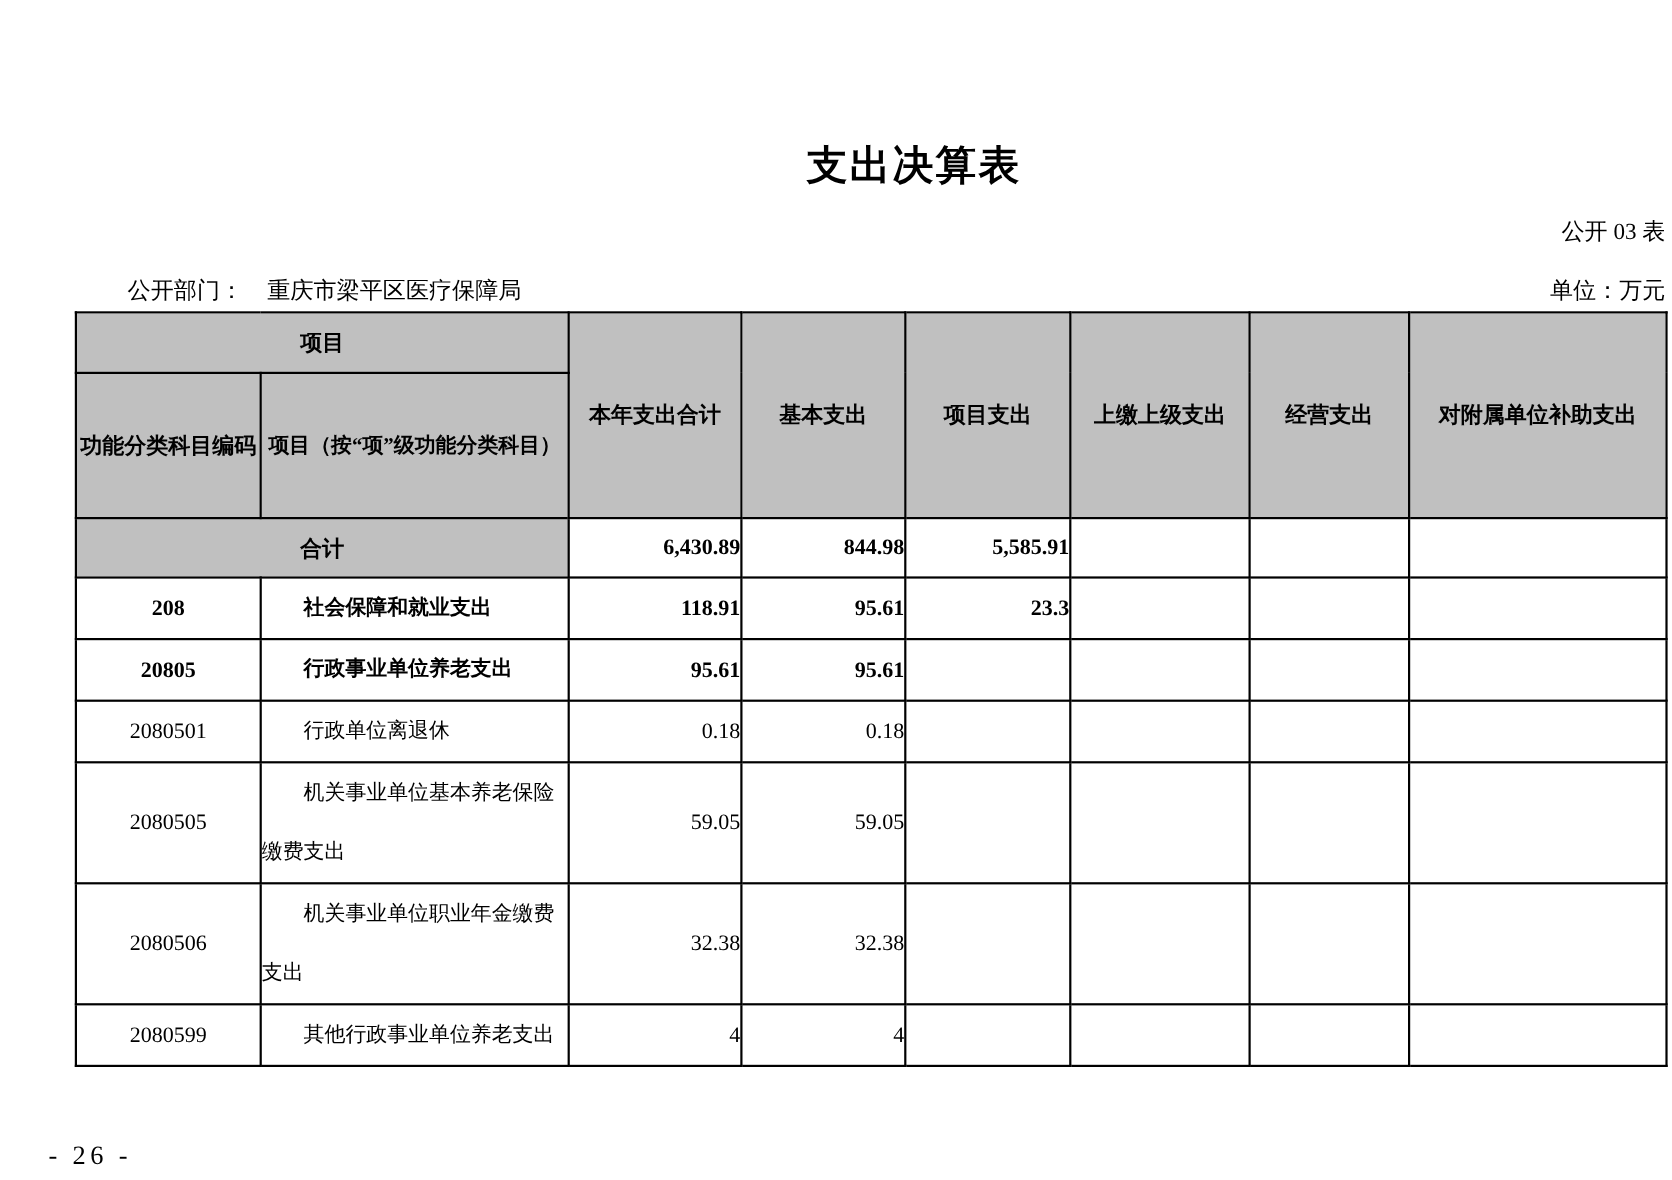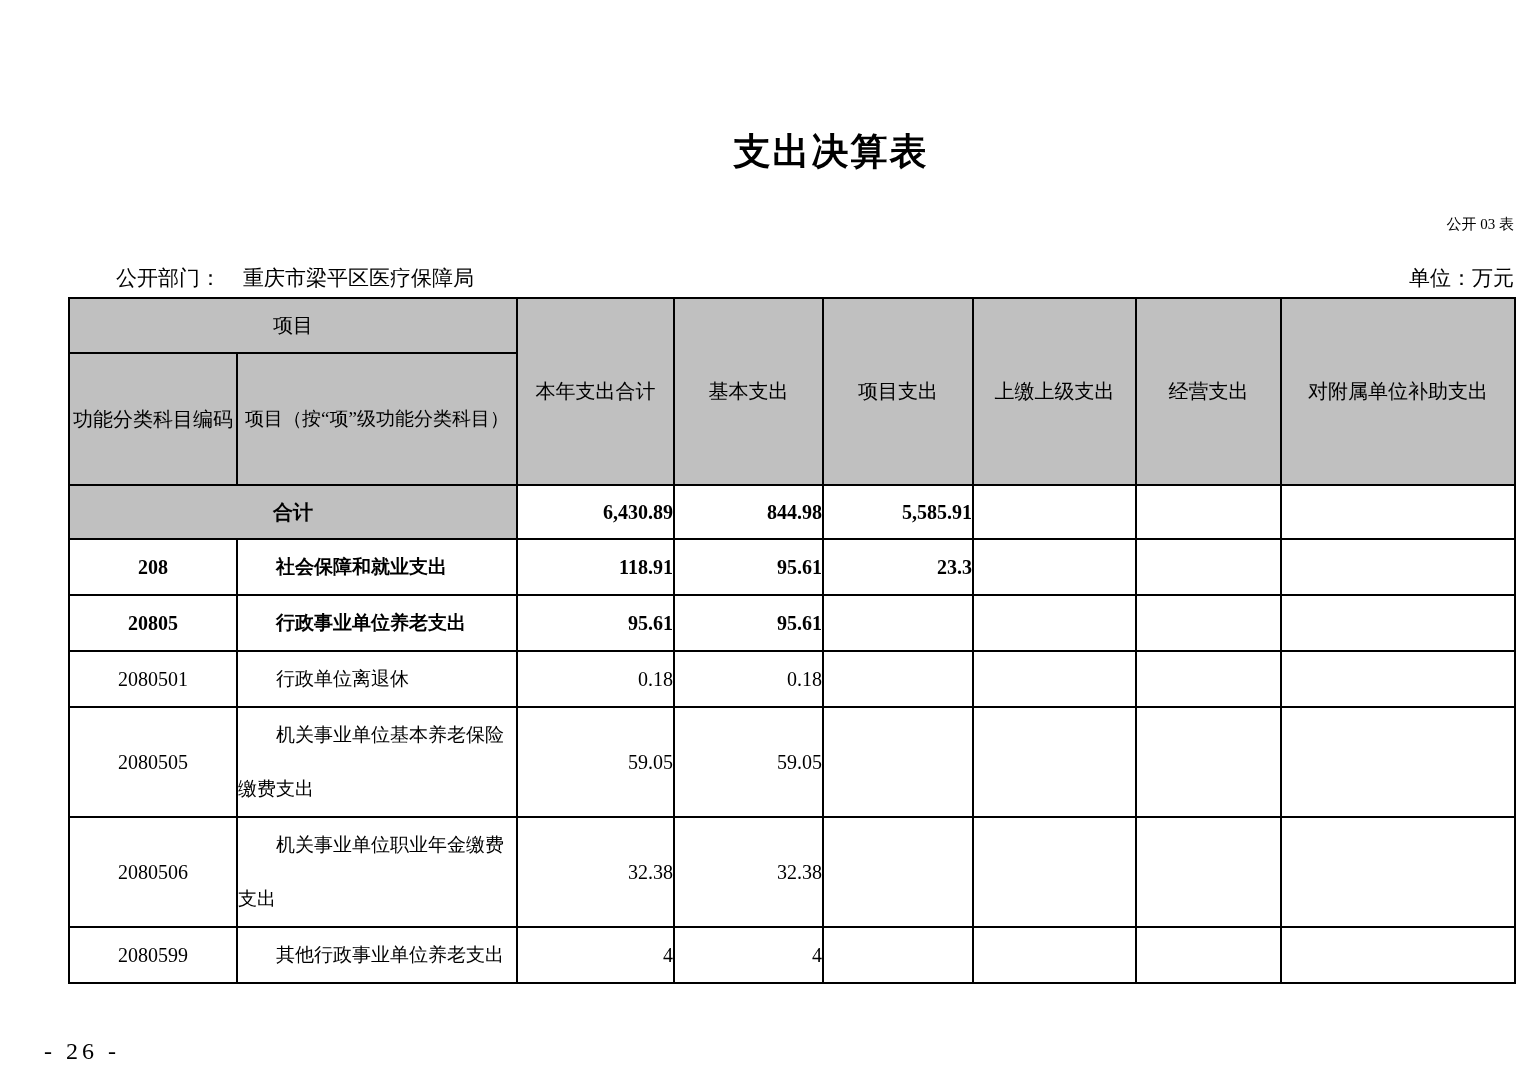--- a/index.html
+++ b/index.html
@@ -24,23 +24,23 @@
   .doc-title {
     margin-top: 128px;
     padding-left: 80px;
     text-align: center;
     font-size: 37px;
     font-weight: bold;
     line-height: 48px;
     letter-spacing: 2px;
   }
   .table-code-line {
-    margin-top: 34px;
+    margin-top: 20px;
     text-align: right;
-    font-size: 15px;
+    font-size: 21px;
     line-height: 28px;
   }
   .meta-line {
     margin-top: 26px;
     font-size: 21px;
     line-height: 28px;
     display: flex;
     justify-content: space-between;
   }
   .meta-left { padding-left: 48px; }
@@ -53,21 +53,21 @@
     font-size: 20px;
   }
   table.fin th, table.fin td {
     border: 2px solid #000000;
     padding: 0;
     vertical-align: middle;
     overflow: hidden;
   }
   table.fin thead th {
     background: var(--header-bg, #c0c0c0);
-    font-weight: normal;
+    font-weight: bold;
     text-align: center;
   }
   .hrow1 { height: 55px; }
   .hrow2 { height: 132px; }
   .name-head { white-space: nowrap; font-size: 19px; }
   .code-head { font-size: 20px; }
   td.code-cell { text-align: center; font-size: 20px; }
   td.name-cell {
     text-align: left;
     font-size: 19px;

